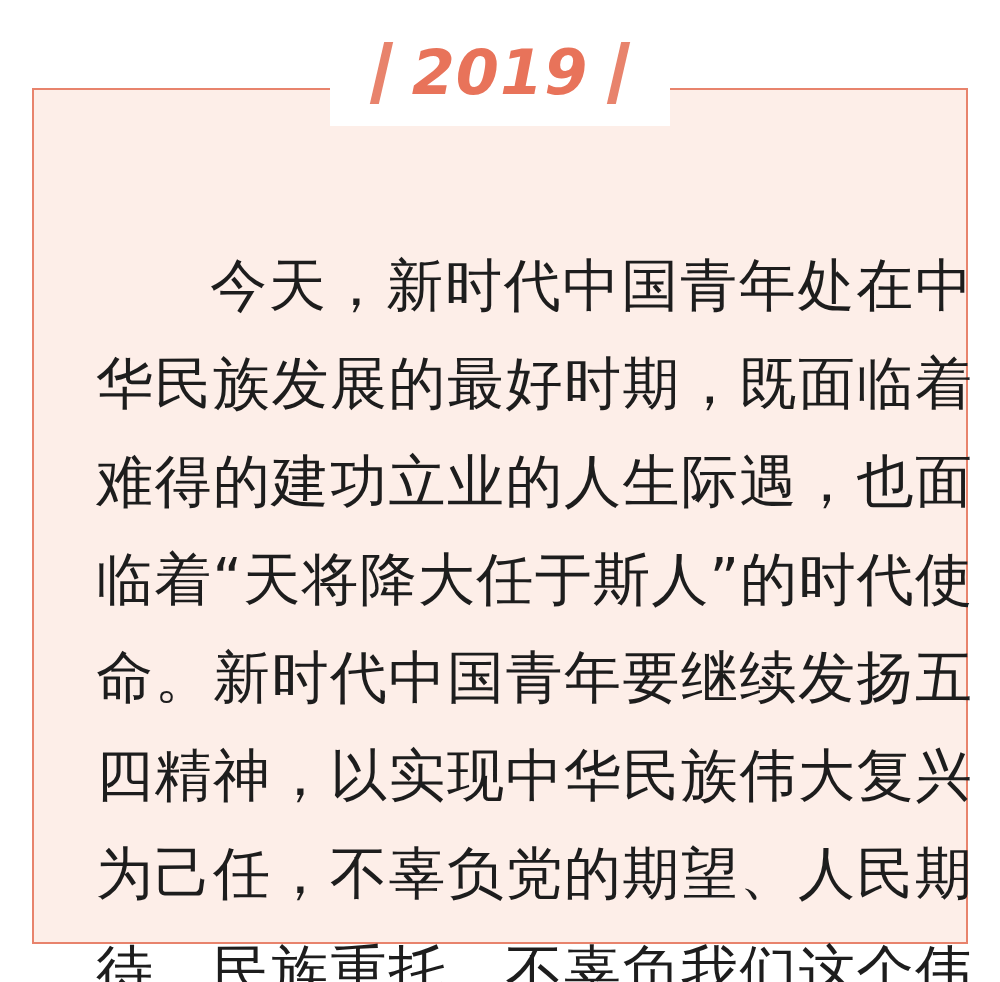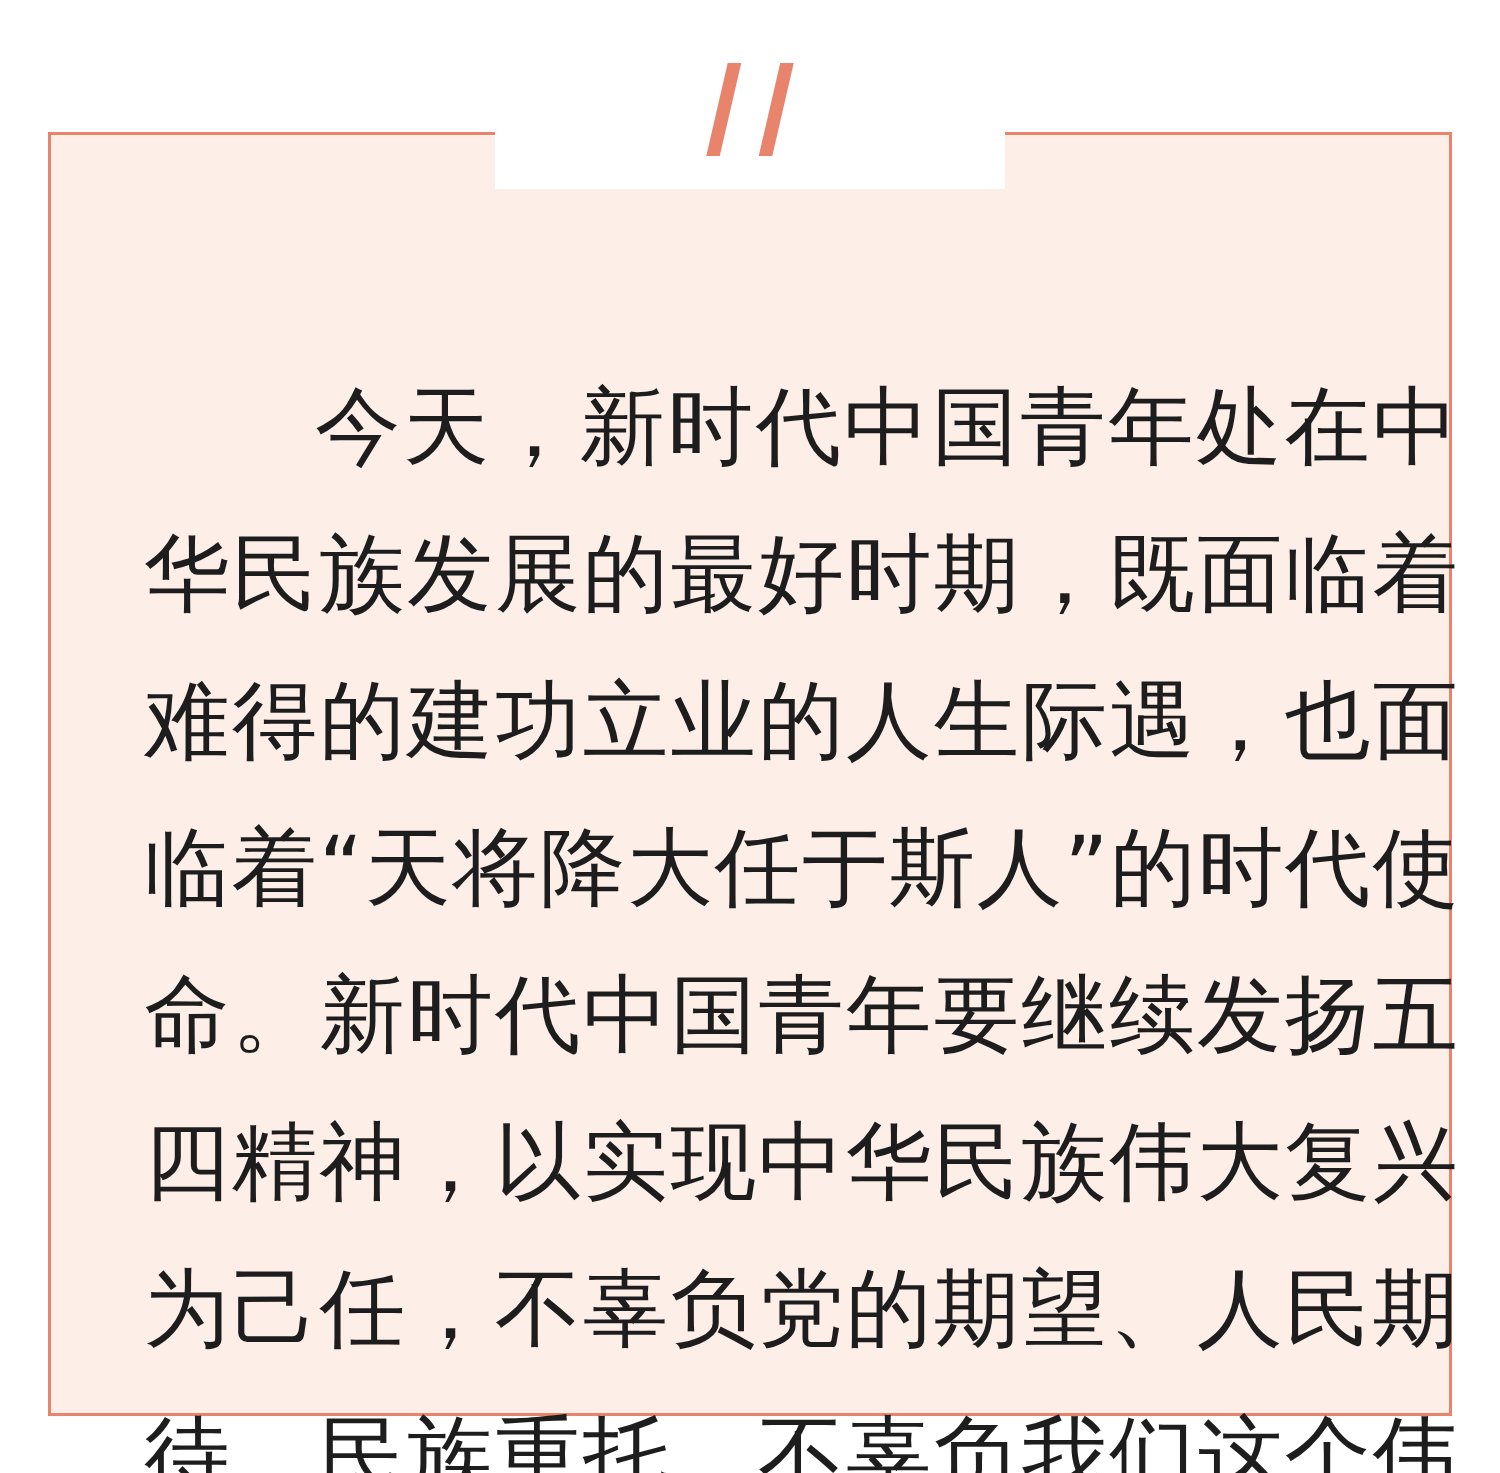--- a/index.html
+++ b/index.html
@@ -101,16 +101,17 @@
   <div class="panel">
 
     <div class="body-text">今天，新时代中国青年处在中华民族发展的最好时期，既面临着难得的建功立业的人生际遇，也面临着“天将降大任于斯人”的时代使命。新时代中国青年要继续发扬五四精神，以实现中华民族伟大复兴为己任，不辜负党的期望、人民期待、民族重托，不辜负我们这个伟大时代。</div>
 
   </div>
 
   <div class="year-band"></div>
 
   <div class="year-wrap">
     <span class="slash"></span>
+    <span class="year-text">2019</span>
     <span class="slash"></span>
   </div>
 
 </div>
 
 </body></html>

